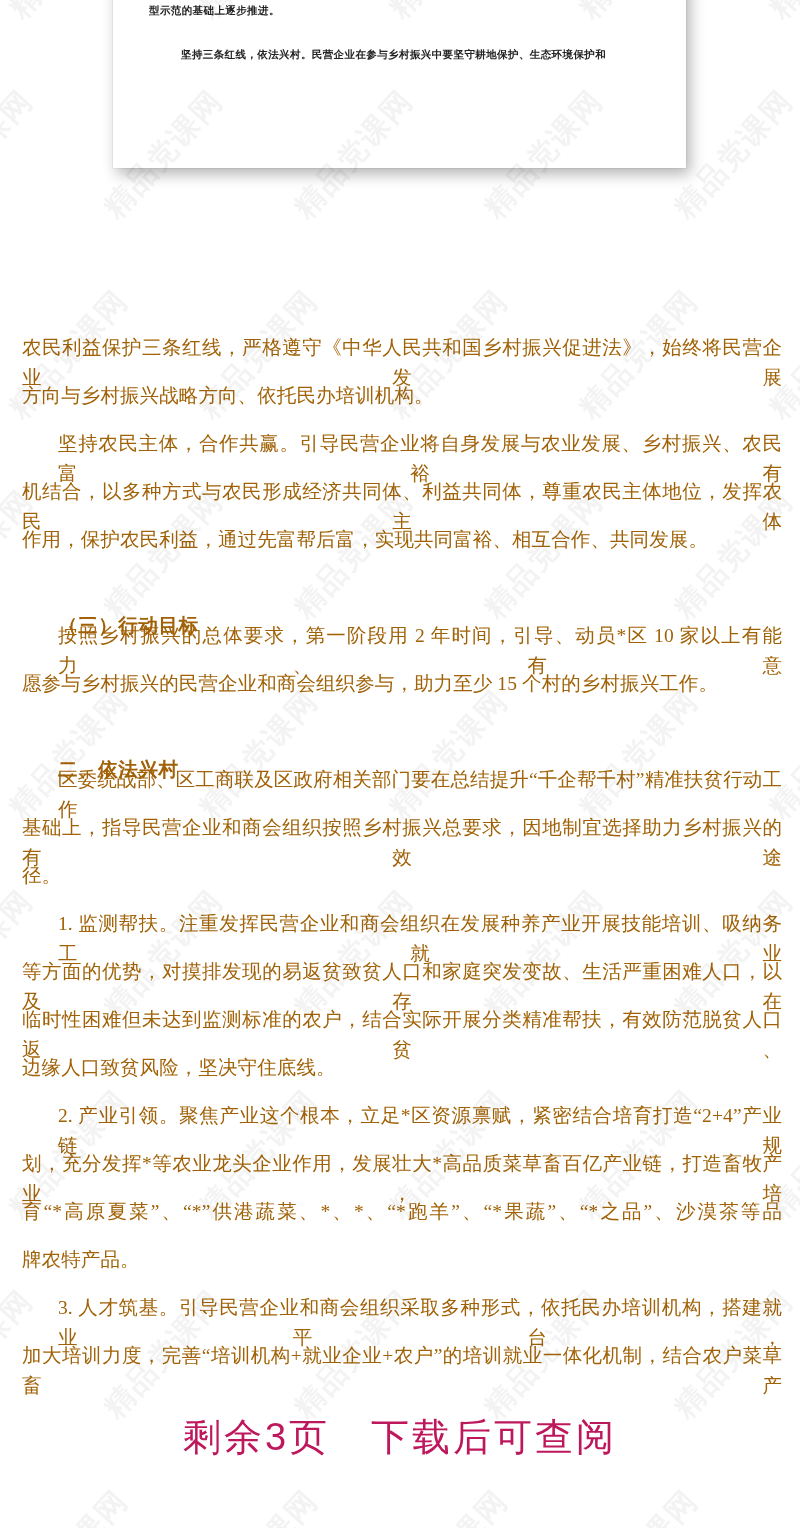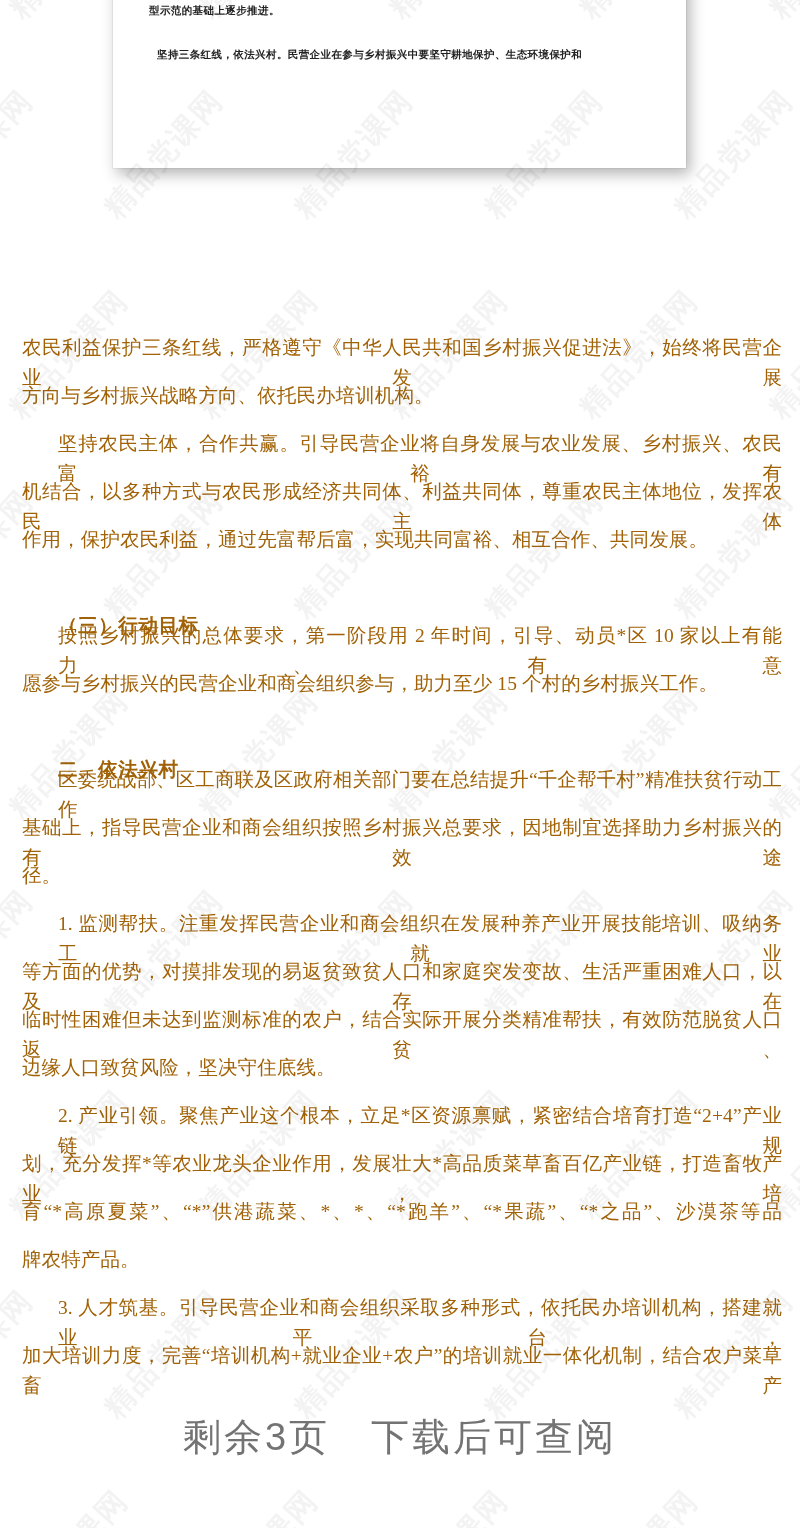--- a/index.html
+++ b/index.html
@@ -72,21 +72,21 @@
   .preview-line {
     position: absolute;
     font-family: "Liberation Serif", "DejaVu Serif", serif;
     font-size: 10.5px;
     font-weight: 600;
     color: #222;
     letter-spacing: 0.4px;
     white-space: nowrap;
   }
   #preview-line-1 { left: 36px; top: 62px; }
-  #preview-line-2 { left: 44px; top: 106px; text-align: center; }
+  #preview-line-2 { left: 68px; top: 106px; text-align: center; }
 
   
   #doc-body {
     position: absolute;
     left: 0;
     top: 0;
     width: 800px;
     z-index: 1;
   }
   .doc-line {
@@ -119,21 +119,21 @@
     position: absolute;
     left: 0;
     top: 1412px;
     width: 800px;
     text-align: center;
     z-index: 4;
   }
   #footer-notice-text {
     font-family: "Liberation Sans", "DejaVu Sans", sans-serif;
     font-size: 38px;
-    color: #737373;
+    color: #be185d;
     letter-spacing: 3px;
     white-space: pre;
   }
 </style>
 </head>
 <body>
 
 <div id="preview-card-wrap">
   <div id="preview-card">
     <div id="preview-card-inner">

